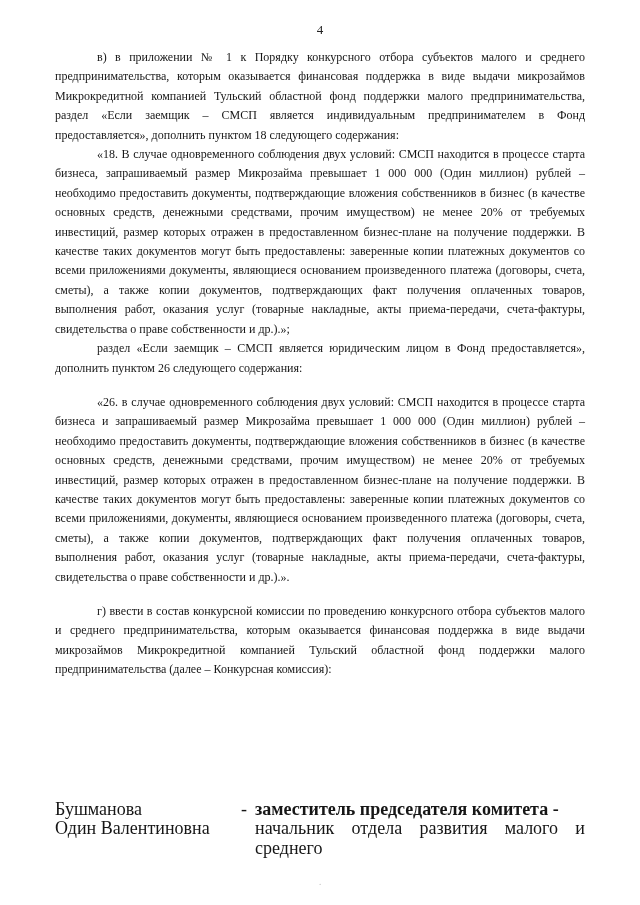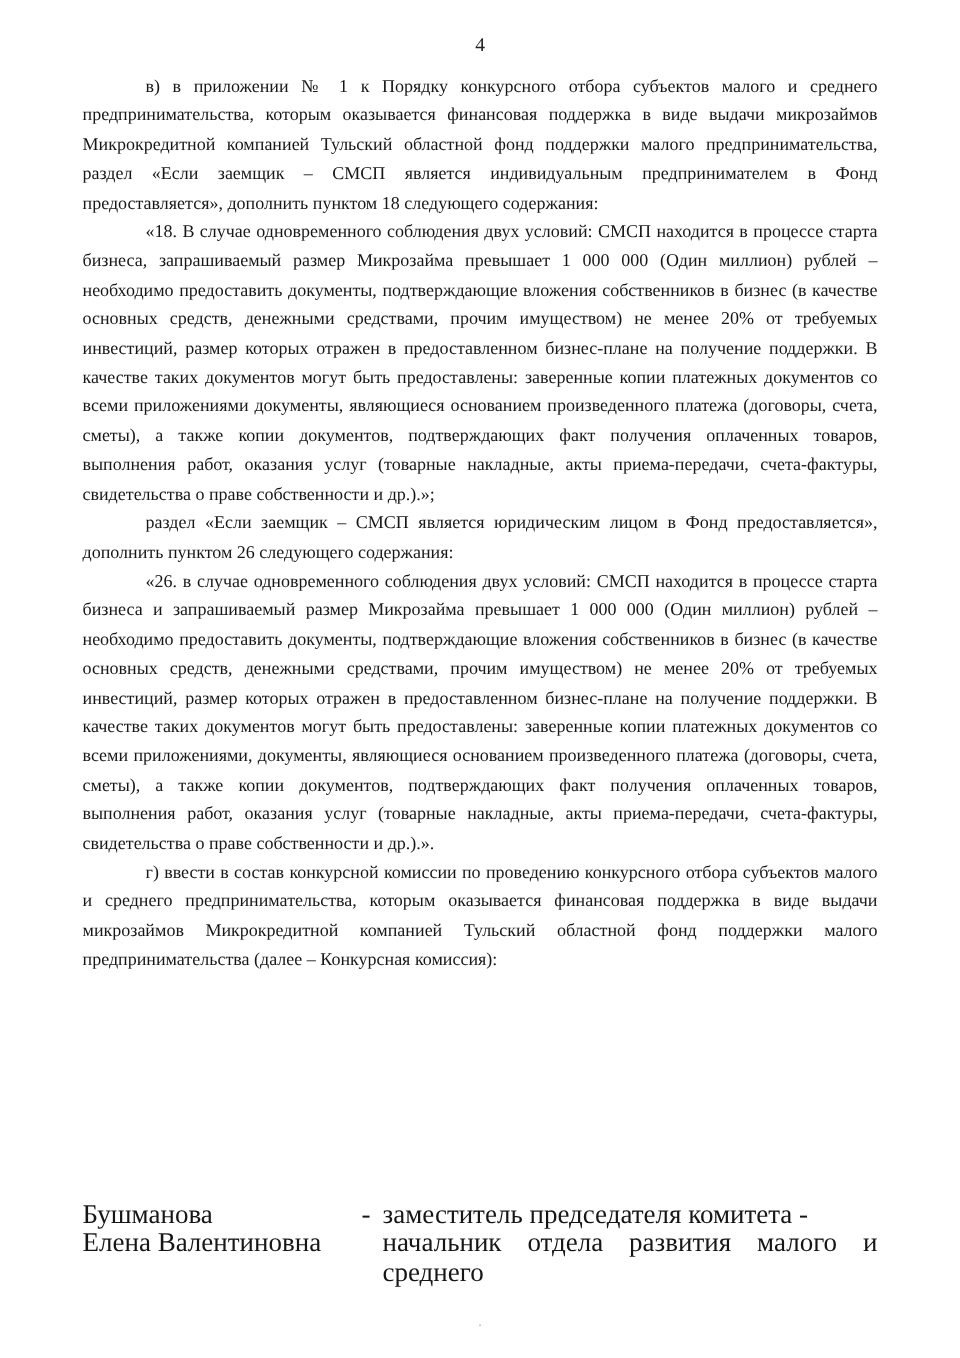--- a/index.html
+++ b/index.html
@@ -40,20 +40,21 @@
   p.para {
     margin: 0 0 0 0;
     font-size: 12px;
     line-height: 19.4px;
     text-align: justify;
     text-justify: inter-word;
     text-indent: 42px;
     color: #161616;
   }
   p.gap {
+    margin-top: 15px;
   }
   .signers {
     position: absolute;
     top: 800px;
     left: 55px;
     width: 530px;
     font-size: 18px;
     line-height: 19.4px;
   }
   .signer-row {
@@ -76,20 +77,21 @@
     color: #161616;
     text-align: justify;
   }
   .signer-desc div {
     text-align: justify;
     text-justify: inter-word;
   }
   .signer-desc div.spread {
     display: flex;
     justify-content: space-between;
+    font-weight: bold;
   }
   .name-line2 {
     display: block;
   }
   .bottom-mark {
     position: absolute;
     bottom: 18px;
     left: 0;
     width: 640px;
     text-align: center;
@@ -109,21 +111,21 @@
     <p class="para">«18. В случае одновременного соблюдения двух условий: СМСП находится в процессе старта бизнеса, запрашиваемый размер Микрозайма превышает 1 000 000 (Один миллион) рублей – необходимо предоставить документы, подтверждающие вложения собственников в бизнес (в качестве основных средств, денежными средствами, прочим имуществом) не менее 20% от требуемых инвестиций, размер которых отражен в предоставленном бизнес-плане на получение поддержки. В качестве таких документов могут быть предоставлены: заверенные копии платежных документов со всеми приложениями документы, являющиеся основанием произведенного платежа (договоры, счета, сметы), а также копии документов, подтверждающих факт получения оплаченных товаров, выполнения работ, оказания услуг (товарные накладные, акты приема-передачи, счета-фактуры, свидетельства о праве собственности и др.).»;</p>
     <p class="para">раздел «Если заемщик – СМСП является юридическим лицом в Фонд предоставляется», дополнить пунктом 26 следующего содержания:</p>
     <p class="para gap">«26. в случае одновременного соблюдения двух условий: СМСП находится в процессе старта бизнеса и запрашиваемый размер Микрозайма превышает 1 000 000 (Один миллион) рублей – необходимо предоставить документы, подтверждающие вложения собственников в бизнес (в качестве основных средств, денежными средствами, прочим имуществом) не менее 20% от требуемых инвестиций, размер которых отражен в предоставленном бизнес-плане на получение поддержки. В качестве таких документов могут быть предоставлены: заверенные копии платежных документов со всеми приложениями, документы, являющиеся основанием произведенного платежа (договоры, счета, сметы), а также копии документов, подтверждающих факт получения оплаченных товаров, выполнения работ, оказания услуг (товарные накладные, акты приема-передачи, счета-фактуры, свидетельства о праве собственности и др.).».</p>
     <p class="para gap">г) ввести в состав конкурсной комиссии по проведению конкурсного отбора субъектов малого и среднего предпринимательства, которым оказывается финансовая поддержка в виде выдачи микрозаймов Микрокредитной компанией Тульский областной фонд поддержки малого предпринимательства (далее – Конкурсная комиссия):</p>
   </div>
 
   <div class="signers">
     <div class="signer-row">
       <div class="signer-name">
         <span>Бушманова</span>
-        <span class="name-line2">Елена Валентиновна</span>
+        <span class="name-line2">Один Валентиновна</span>
       </div>
       <div class="signer-dash">-</div>
       <div class="signer-desc">
         <div class="spread">заместитель председателя комитета -</div>
         <div>начальник отдела развития малого и среднего</div>
       </div>
     </div>
   </div>
 
   <div class="bottom-mark">.</div>

